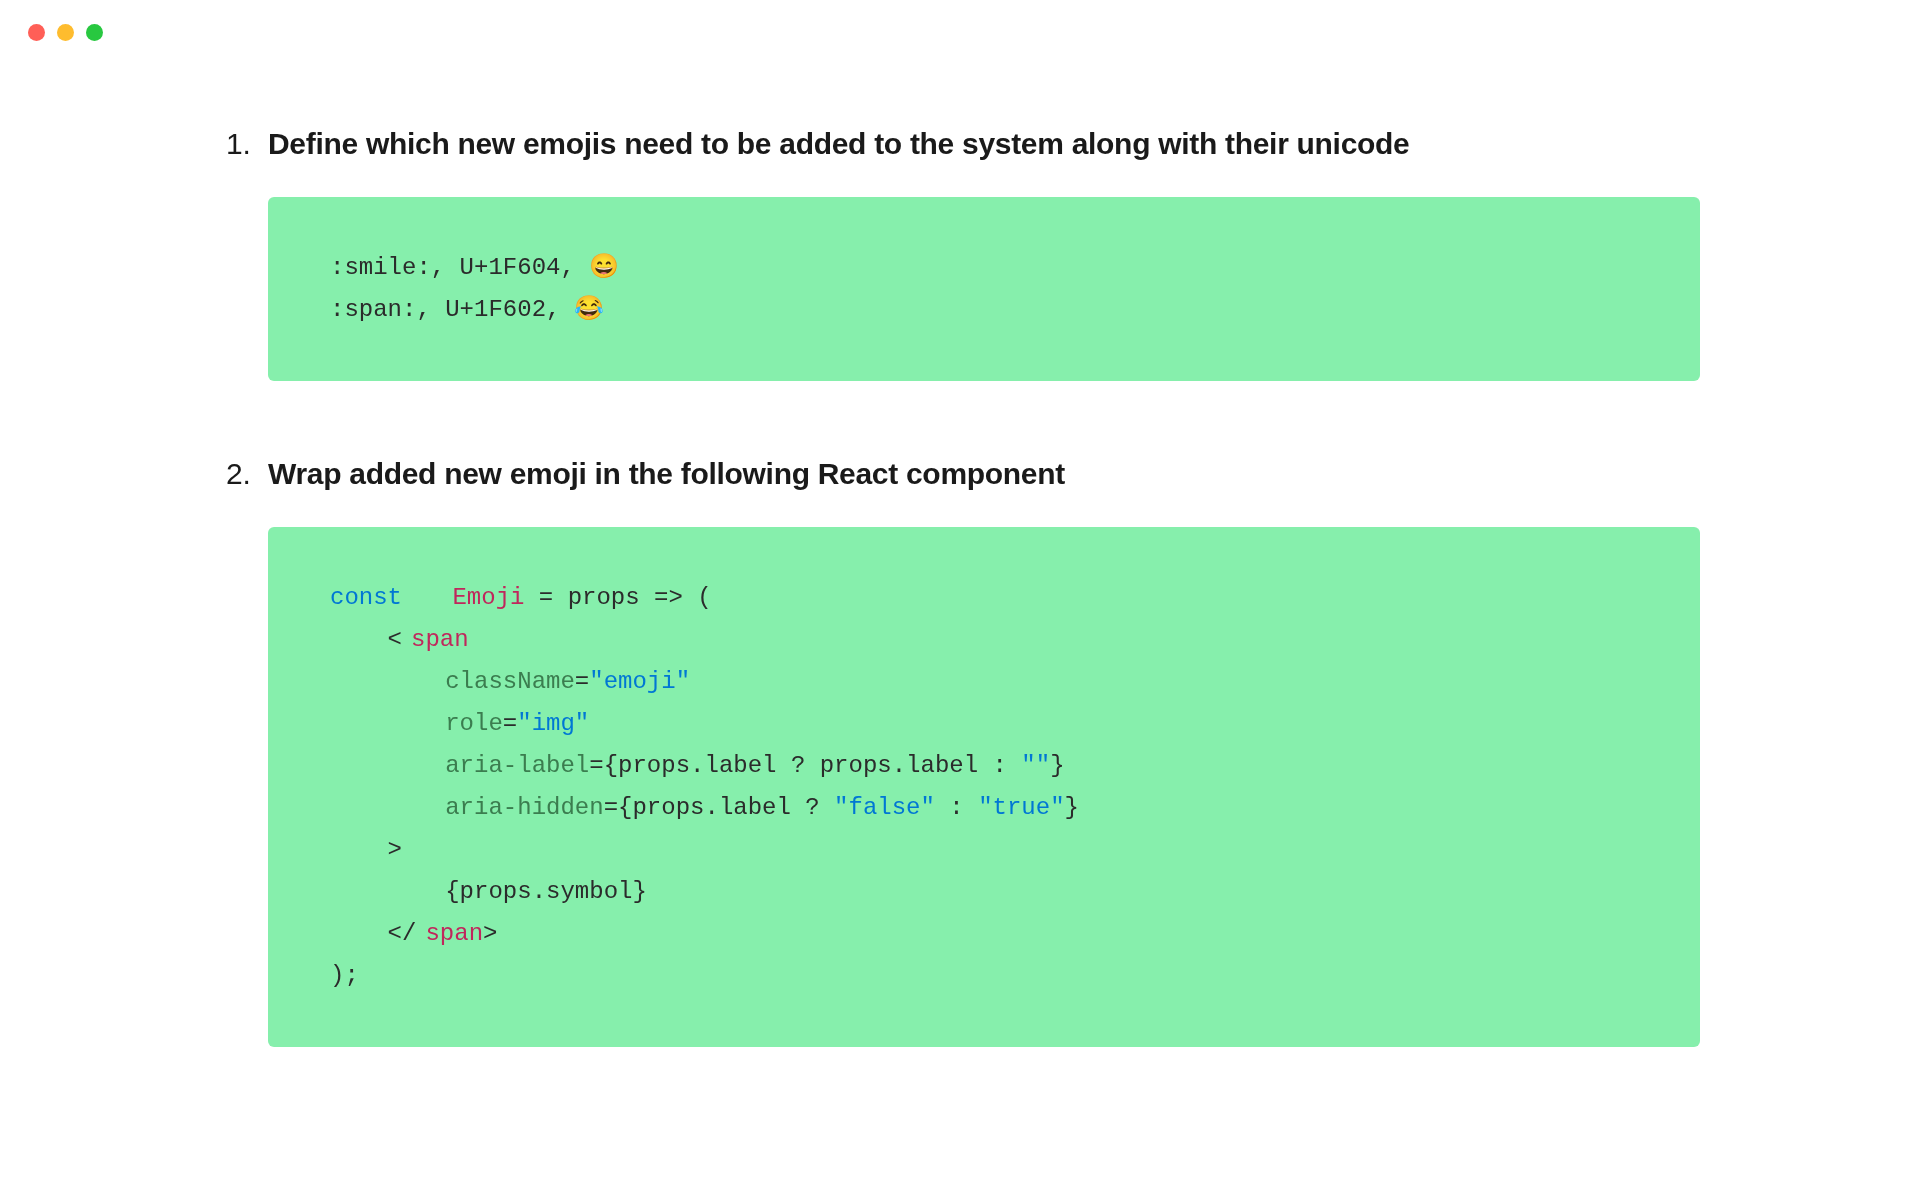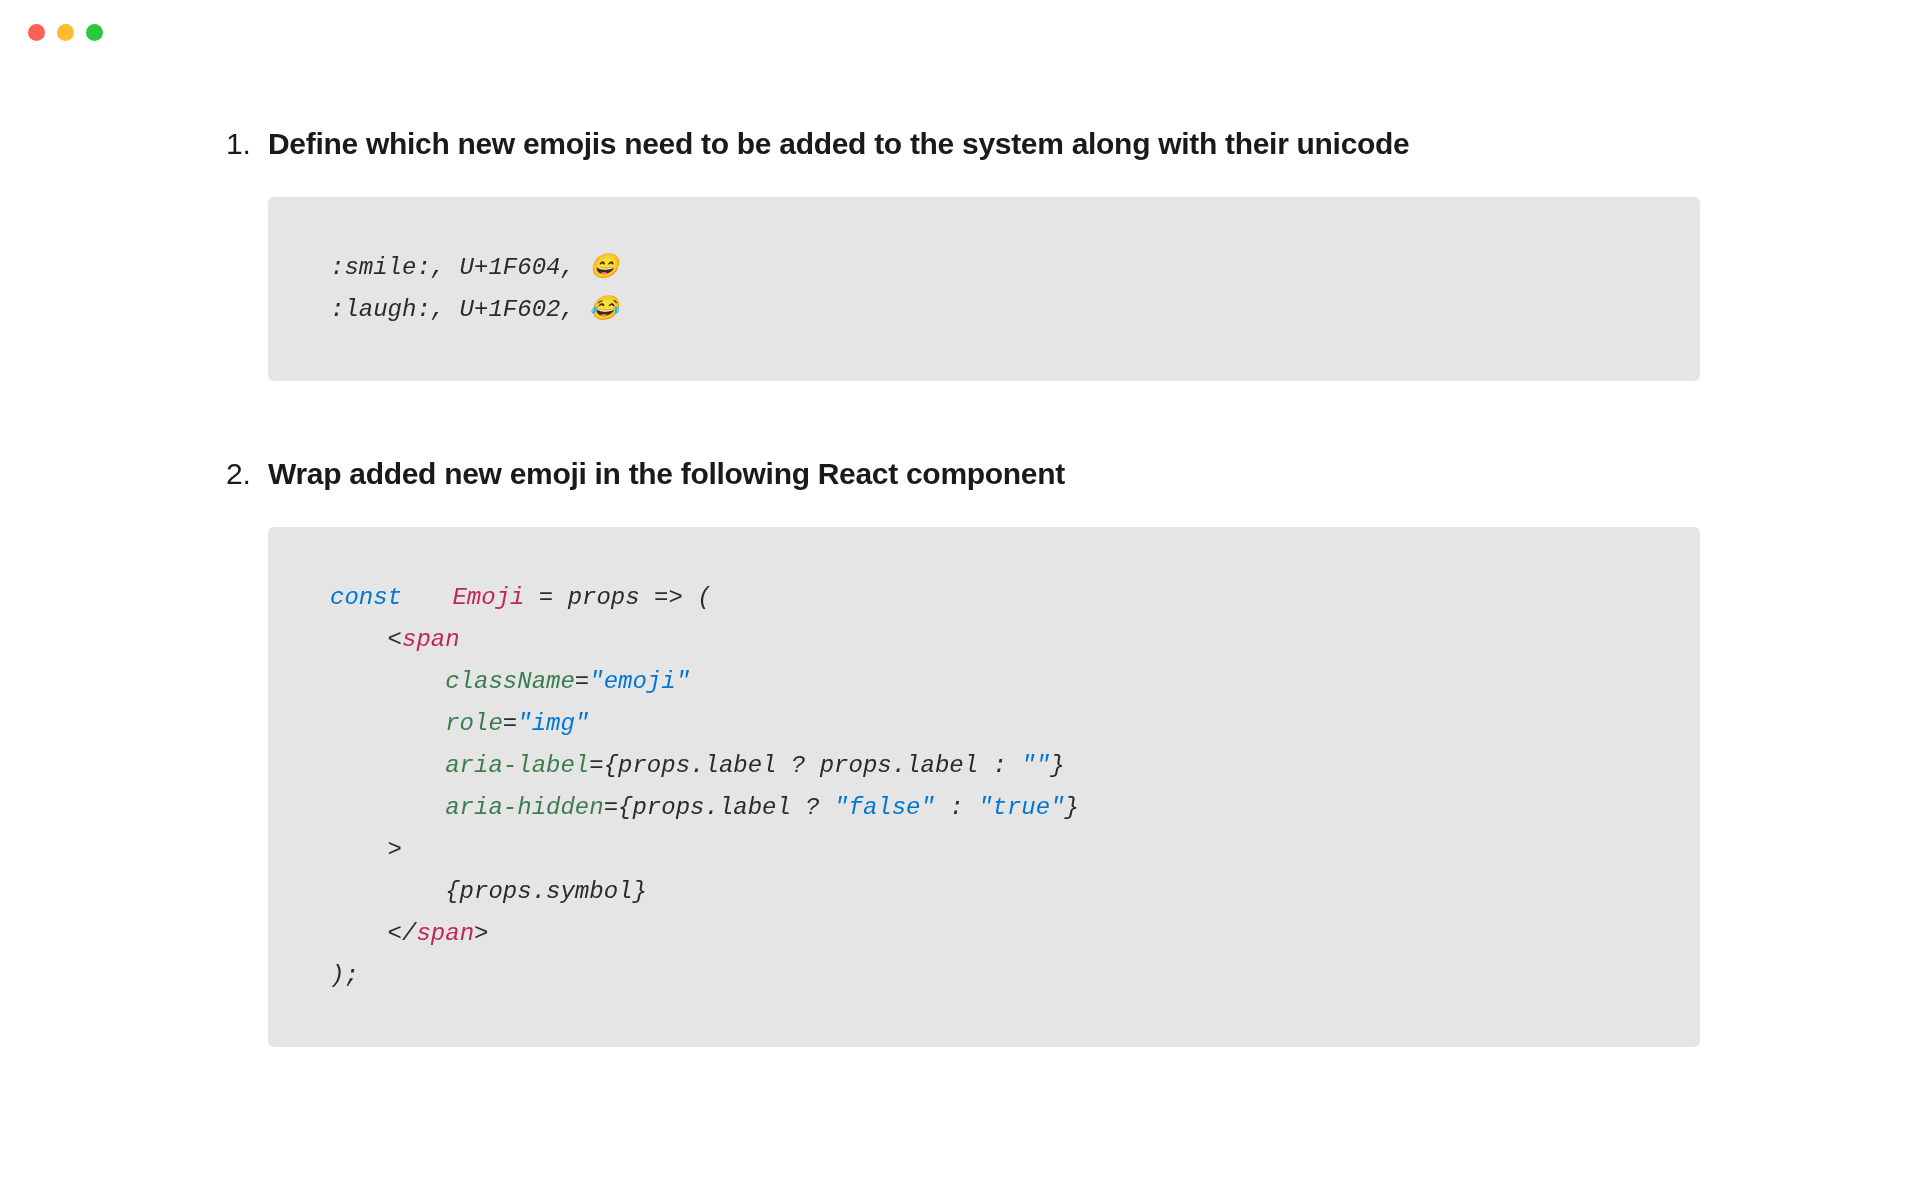--- a/index.html
+++ b/index.html
@@ -46,59 +46,58 @@
       min-width: 48px;
       color: #1a1a1a;
       font-weight: 500;
       padding-left: 6px;
     }
     .list-title {
       flex: 1;
       margin-top: 6px;
     }
     .code-block {
-      background: #e5e5e5;
+      background: #86efac;
       border-radius: 6px;
       padding: 50px 62px;
       font-family: "SFMono-Regular", Consolas, "Liberation Mono", Menlo, monospace;
       font-size: 24px;
       line-height: 1.75;
       color: #2b2b2b;
       margin-left: 48px;
       white-space: pre;
-      font-style: italic;
     }
     .code-line {
       display: block;
     }
     .tok-keyword { color: #0077d4; }
     .tok-component { color: #c0275c; margin-left: 36px; }
     .tok-attr { color: #3b7d4f; }
     .tok-string { color: #0077d4; }
     .tok-punct { color: #2b2b2b; }
     .tok-expr { color: #2b2b2b; }
-    .tok-tag { color: #c0275c; }
+    .tok-tag { color: #c0275c; margin-left: 9px; }
   </style>
 </head>
 <body>
 
 <div class="window-controls">
   <div class="window-dot dot-red"></div>
   <div class="window-dot dot-yellow"></div>
   <div class="window-dot dot-green"></div>
 </div>
 
 <div class="content">
 
   <div class="list-item">
     <div class="list-heading">
       <span class="list-number">1.</span>
       <span class="list-title">Define which new emojis need to be added to the system along with their unicode</span>
     </div>
-    <div class="code-block"><span class="code-line">:smile:, U+1F604, 😄</span><span class="code-line"></span><span class="code-line">:laugh:, U+1F602, 😂</span></div>
+    <div class="code-block"><span class="code-line">:smile:, U+1F604, 😄</span><span class="code-line"></span><span class="code-line">:span:, U+1F602, 😂</span></div>
   </div>
 
   <div class="list-item">
     <div class="list-heading">
       <span class="list-number">2.</span>
       <span class="list-title">Wrap added new emoji in the following React component</span>
     </div>
     <div class="code-block"><span class="code-line"><span class="tok-keyword">const</span> <span class="tok-component">Emoji</span><span class="tok-punct"> = props =&gt; (</span></span><span class="code-line">    <span class="tok-punct">&lt;</span><span class="tok-tag">span</span></span><span class="code-line">        <span class="tok-attr">className</span><span class="tok-punct">=</span><span class="tok-string">"emoji"</span></span><span class="code-line">        <span class="tok-attr">role</span><span class="tok-punct">=</span><span class="tok-string">"img"</span></span><span class="code-line">        <span class="tok-attr">aria-label</span><span class="tok-punct">=</span><span class="tok-expr">{props.label ? props.label : </span><span class="tok-string">""</span><span class="tok-punct">}</span></span><span class="code-line">        <span class="tok-attr">aria-hidden</span><span class="tok-punct">=</span><span class="tok-expr">{props.label ? </span><span class="tok-string">"false"</span><span class="tok-expr"> : </span><span class="tok-string">"true"</span><span class="tok-punct">}</span></span><span class="code-line">    <span class="tok-punct">&gt;</span></span><span class="code-line">        <span class="tok-expr">{props.symbol}</span></span><span class="code-line">    <span class="tok-punct">&lt;/</span><span class="tok-tag">span</span><span class="tok-punct">&gt;</span></span><span class="code-line"><span class="tok-punct">);</span></span></div>
   </div>
 

